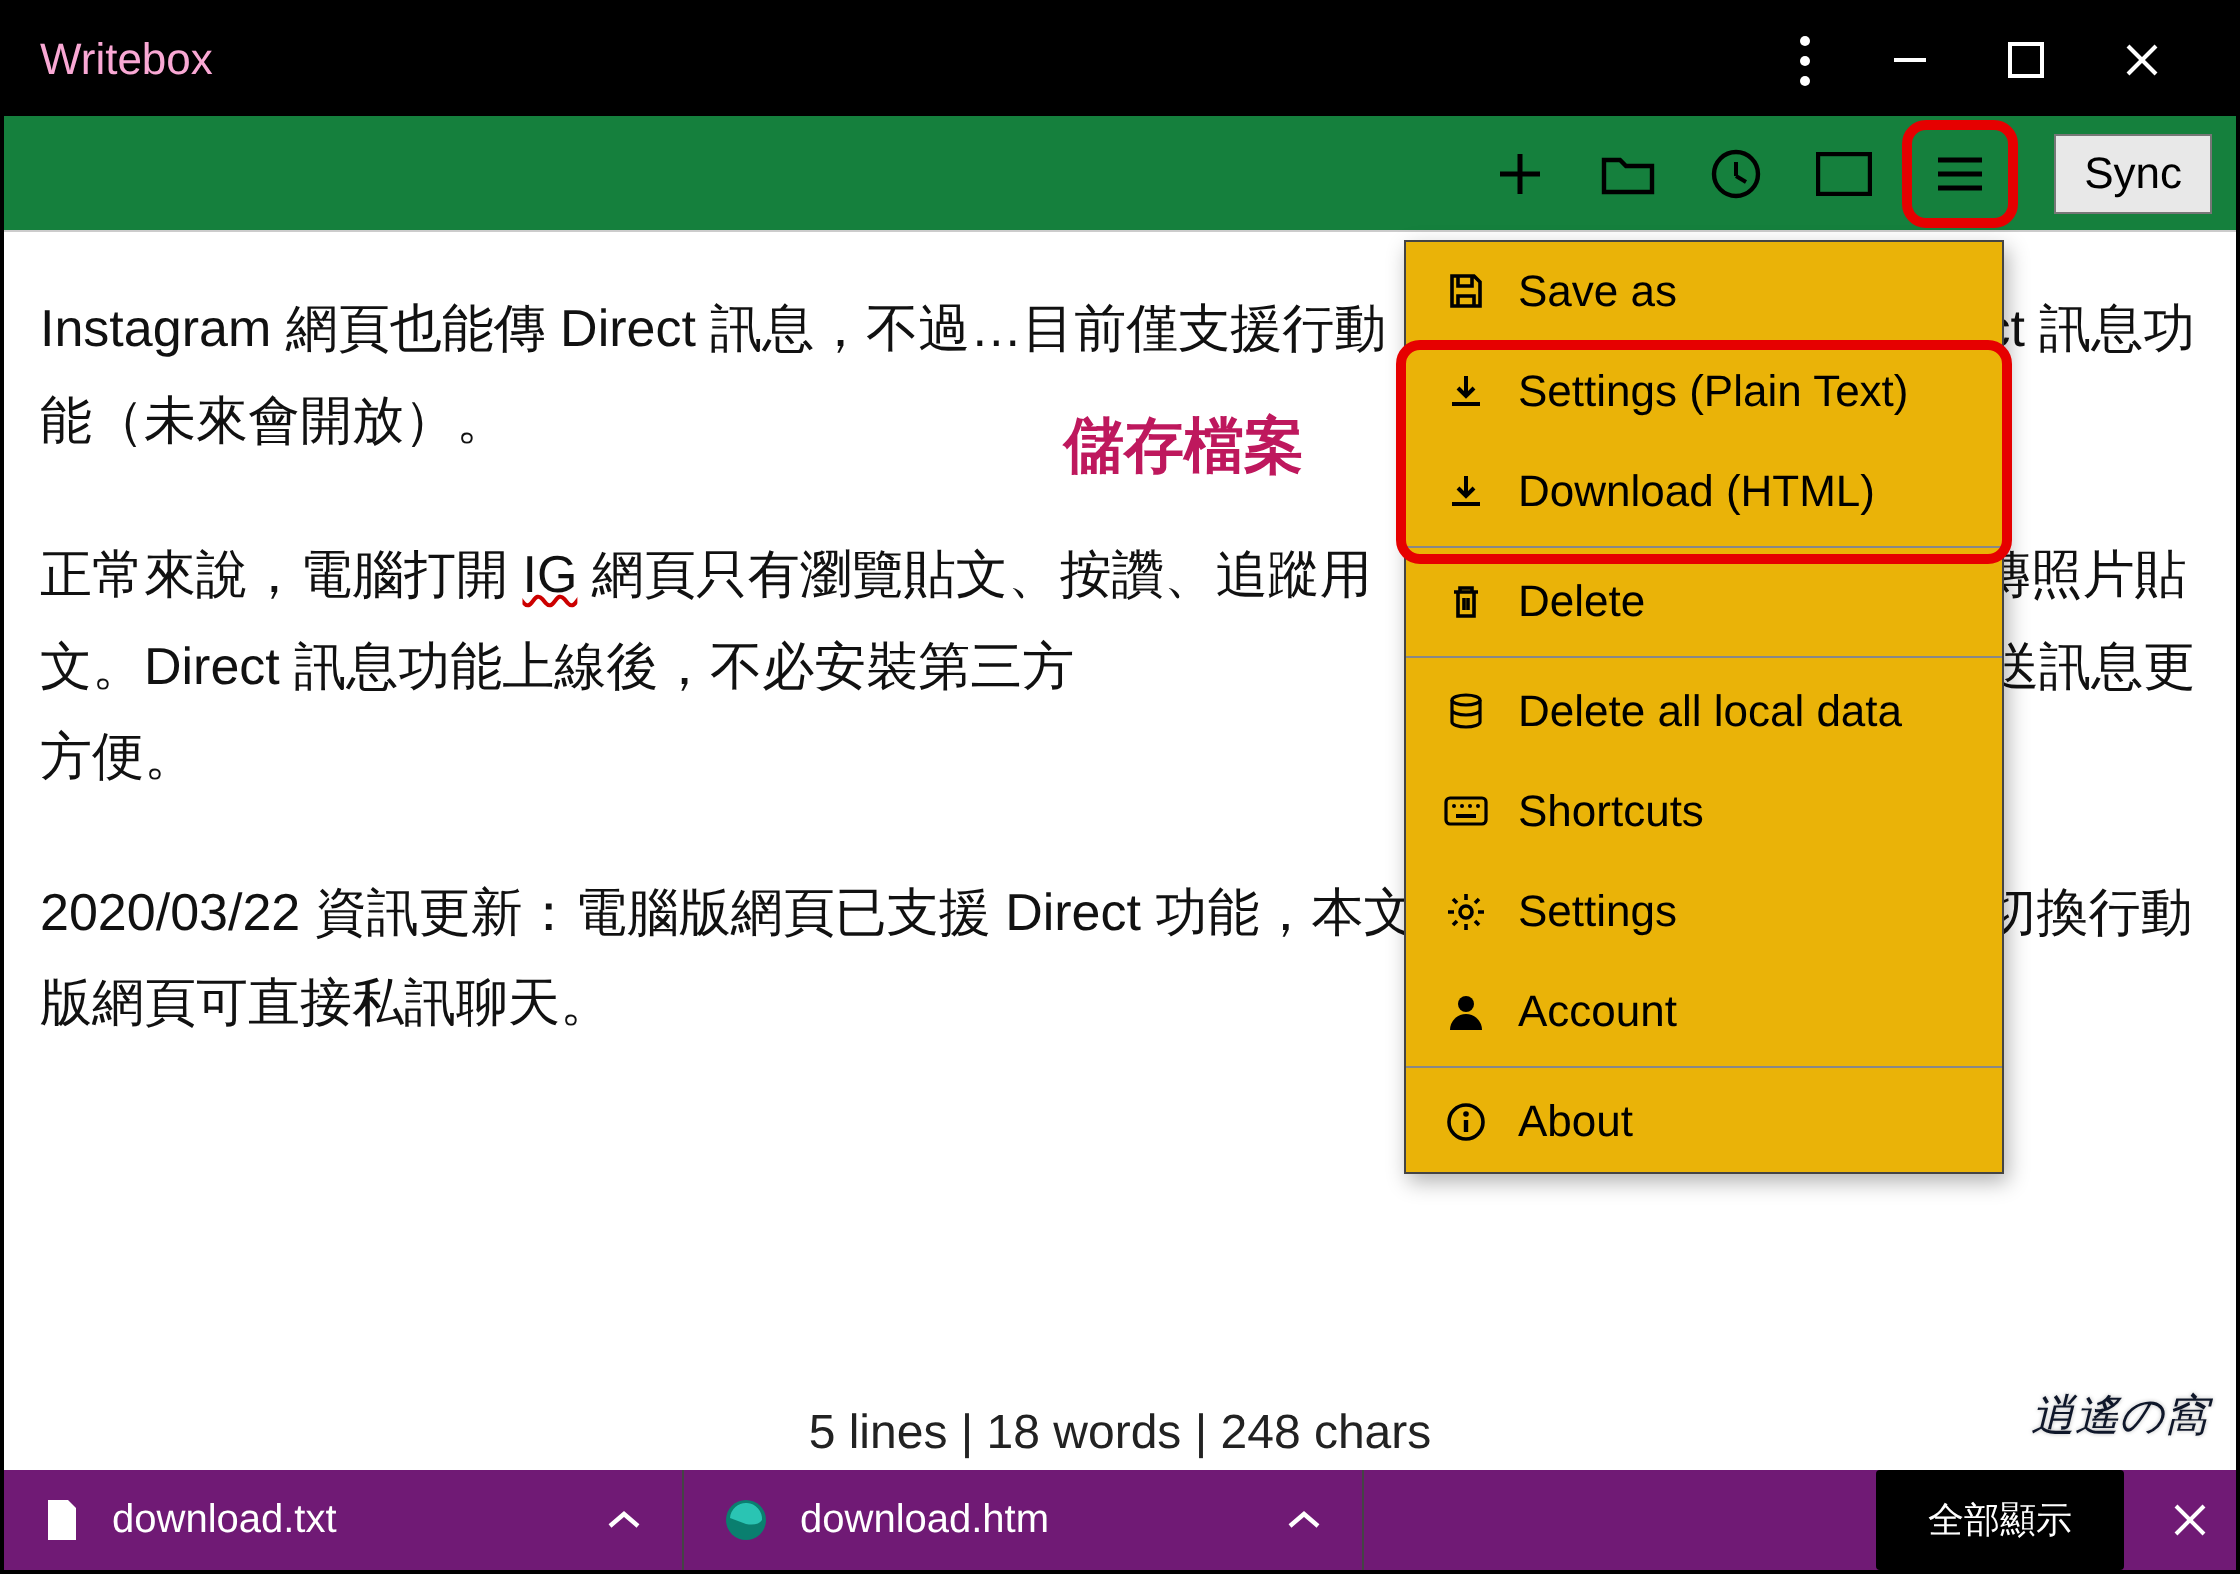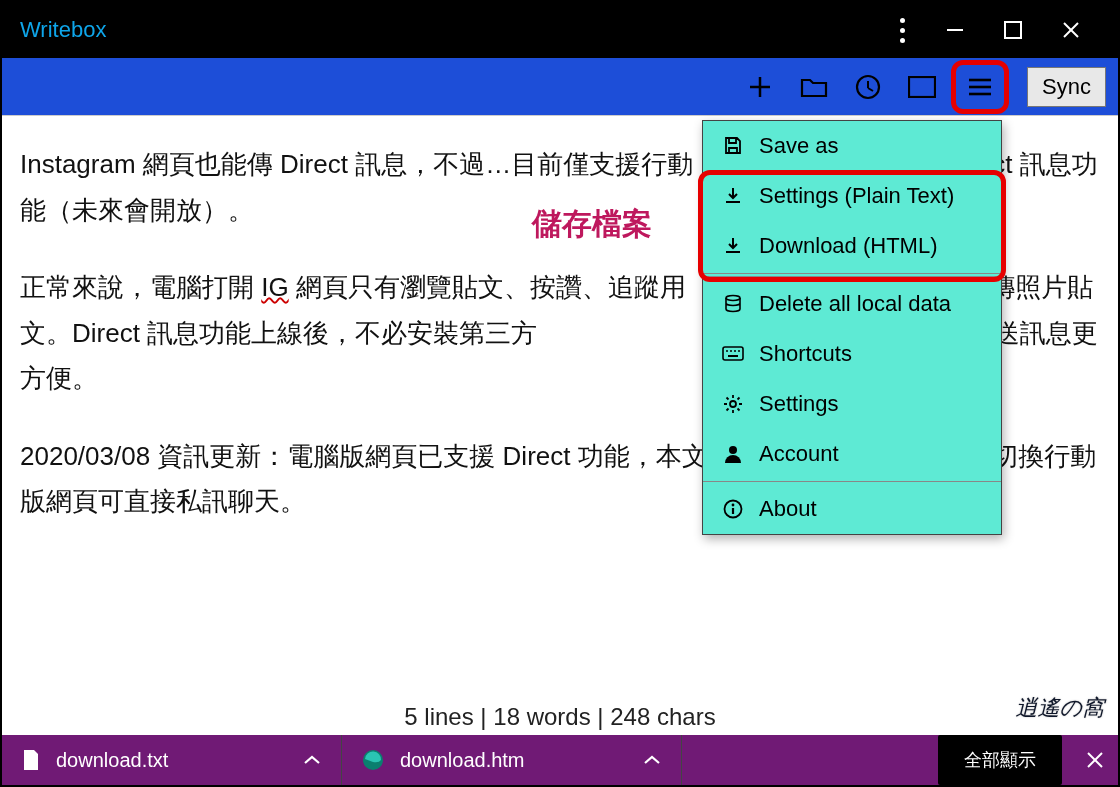--- a/index.html
+++ b/index.html
@@ -4,32 +4,32 @@
 <style>
   * { margin: 0; padding: 0; box-sizing: border-box; }
   body {
     width: 1120px; height: 787px;
     font-family: "Segoe UI", Arial, "Microsoft JhengHei", sans-serif;
     background: #fff; overflow: hidden; position: relative;
     border: 2px solid #000;
   }
   
   .titlebar {
-    height: 56px; background: #000; color: #0ea5e9;
+    height: 56px; background: #000; color: #f9a8d4;
     display: flex; align-items: center; padding: 0 18px;
   }
   .titlebar .title { font-size: 22px; }
   .titlebar .spacer { flex: 1; }
   .win-btn { width: 58px; height: 56px; display: flex; align-items: center; justify-content: center; cursor: pointer; }
   .dots-btn { width: 48px; display:flex; flex-direction:column; align-items:center; justify-content:center; gap:5px; height:56px;}
   .dots-btn .d { width:5px; height:5px; background:#fff; border-radius:50%; }
 
   
   .toolbar {
-    height: 58px; background: #1d4ed8; border-bottom: 1px solid #ccc;
+    height: 58px; background: #15803d; border-bottom: 1px solid #ccc;
     display: flex; align-items: center; justify-content: flex-end;
     padding: 0 12px; gap: 4px;
   }
   .tool-btn { width: 50px; height: 44px; display:flex; align-items:center; justify-content:center; cursor:pointer; }
   .menu-wrap {
     width: 58px; height: 54px; border: 5px solid #e60000; border-radius: 12px;
     display:flex; align-items:center; justify-content:center;
   }
   .menu-wrap .tool-btn { width:auto; height:auto; }
   .sync-btn {
@@ -44,21 +44,21 @@
   }
   .editor p { margin-bottom: 32px; }
   .underline-red { text-decoration: underline; text-decoration-color: #c00; text-decoration-style: wavy; text-decoration-thickness: 2px; }
   .annotation {
     position: absolute; top: 82px; left: 530px; color: #be185d;
     font-size: 30px; font-weight: bold;
   }
   
   .dropdown {
     position: absolute; top: 118px; left: 700px; width: 300px;
-    background: #5eead4; border: 1px solid #444; box-shadow: 2px 4px 10px rgba(0,0,0,.3);
+    background: #eab308; border: 1px solid #444; box-shadow: 2px 4px 10px rgba(0,0,0,.3);
     font-size: 22px; z-index: 20;
   }
   .dropdown .item {
     display:flex; align-items:center; gap:14px;
     padding: 12px 18px; cursor:pointer;
   }
   .dropdown .sep { height:1px; background:#888; margin:2px 0; }
   .dropdown .ico { width:24px; display:flex; justify-content:center; }
   .dl-highlight {
     position:absolute; top: 168px; left: 696px; width: 308px; height: 112px;
@@ -158,21 +158,21 @@
 </div>
 
 <div class="editor">
   <p>
     <span>Instagram 網頁也能傳 Direct 訊息，不過…目前僅支援行動</span><span style="visibility:hidden">版</span>&nbsp;&nbsp;&nbsp;&nbsp;&nbsp;&nbsp;&nbsp;&nbsp;&nbsp;&nbsp;&nbsp;&nbsp;&nbsp;&nbsp;&nbsp;&nbsp;&nbsp;&nbsp;&nbsp;&nbsp;&nbsp;&nbsp;&nbsp;<span>沒有 Direct 訊息功能（未來會開放）。</span>
   </p>
   <p>
     <span>正常來說，電腦打開 </span><span class="underline-red">IG</span><span> 網頁只有瀏覽貼文、按讚、追蹤用</span>&nbsp;&nbsp;&nbsp;&nbsp;&nbsp;&nbsp;&nbsp;&nbsp;&nbsp;&nbsp;&nbsp;&nbsp;&nbsp;&nbsp;&nbsp;&nbsp;&nbsp;&nbsp;&nbsp;&nbsp;&nbsp;&nbsp;&nbsp;&nbsp;<span>頁就可以上傳照片貼文。Direct 訊息功能上線後，不必安裝第三方</span>&nbsp;&nbsp;&nbsp;&nbsp;&nbsp;&nbsp;&nbsp;&nbsp;&nbsp;&nbsp;&nbsp;&nbsp;&nbsp;&nbsp;&nbsp;&nbsp;&nbsp;&nbsp;&nbsp;&nbsp;&nbsp;&nbsp;&nbsp;&nbsp;<span>添加 </span><span class="underline-red">IG</span><span> 擴充功能查看/傳送訊息更方便。</span>
   </p>
   <p>
-    <span>2020/03/08 資訊更新：電腦版網頁已支援 Direct 功能，本文</span>&nbsp;&nbsp;&nbsp;&nbsp;&nbsp;&nbsp;&nbsp;&nbsp;&nbsp;&nbsp;&nbsp;&nbsp;&nbsp;&nbsp;&nbsp;&nbsp;&nbsp;&nbsp;&nbsp;&nbsp;&nbsp;&nbsp;&nbsp;&nbsp;&nbsp;<span>現在不必切換行動版網頁可直接私訊聊天。</span>
+    <span>2020/03/22 資訊更新：電腦版網頁已支援 Direct 功能，本文</span>&nbsp;&nbsp;&nbsp;&nbsp;&nbsp;&nbsp;&nbsp;&nbsp;&nbsp;&nbsp;&nbsp;&nbsp;&nbsp;&nbsp;&nbsp;&nbsp;&nbsp;&nbsp;&nbsp;&nbsp;&nbsp;&nbsp;&nbsp;&nbsp;&nbsp;<span>現在不必切換行動版網頁可直接私訊聊天。</span>
   </p>
   <div class="annotation">儲存檔案</div>
 </div>
 
 <div class="dropdown">
   <div class="item">
     <span class="ico">
         <svg width="20" height="20">
           <path d="M3 2 h11 l3 3 v12 H3 Z M6 2 v5 h7 V2 M6 17 v-5 h8 v5" fill="none" stroke="#000" stroke-width="1.8"></path>
         </svg>
@@ -189,20 +189,28 @@
   </div>
   <div class="item">
     <span class="ico">
         <svg width="20" height="20">
           <path d="M10 2 v10 M6 8 l4 4 l4 -4 M3 16 h14" fill="none" stroke="#000" stroke-width="2"></path>
         </svg>
       </span>
     <span>Download (HTML)</span>
   </div>
   <div class="sep"></div>
+  <div class="item">
+    <span class="ico">
+        <svg width="20" height="20">
+          <path d="M4 5 h12 M7 5 V3 h6 v2 M6 5 v12 h8 V5 M9 8 v6 M11 8 v6" fill="none" stroke="#000" stroke-width="1.8"></path>
+        </svg>
+      </span>
+    <span>Delete</span>
+  </div>
   <div class="sep"></div>
   <div class="item">
     <span class="ico">
         <svg width="20" height="20">
           <ellipse cx="10" cy="4" rx="7" ry="2.5" fill="none" stroke="#000" stroke-width="1.6"></ellipse>
           <path d="M3 4 v11 a7 2.5 0 0 0 14 0 V4 M3 9 a7 2.5 0 0 0 14 0" fill="none" stroke="#000" stroke-width="1.6"></path>
         </svg>
       </span>
     <span>Delete all local data</span>
   </div>

